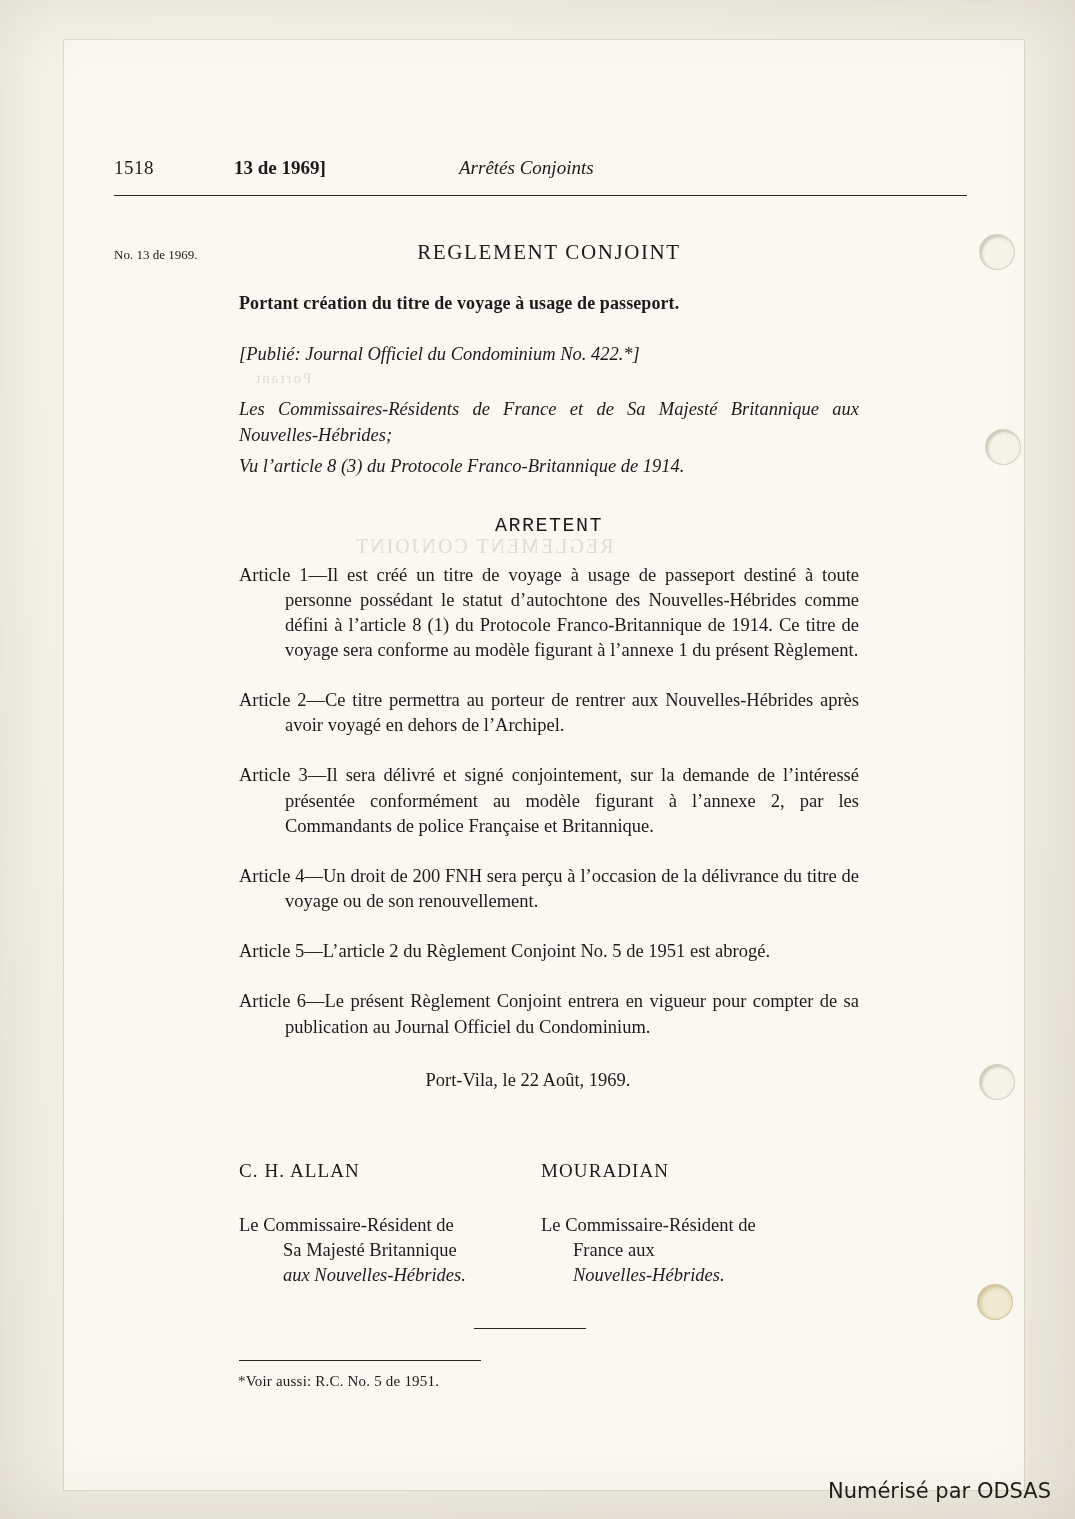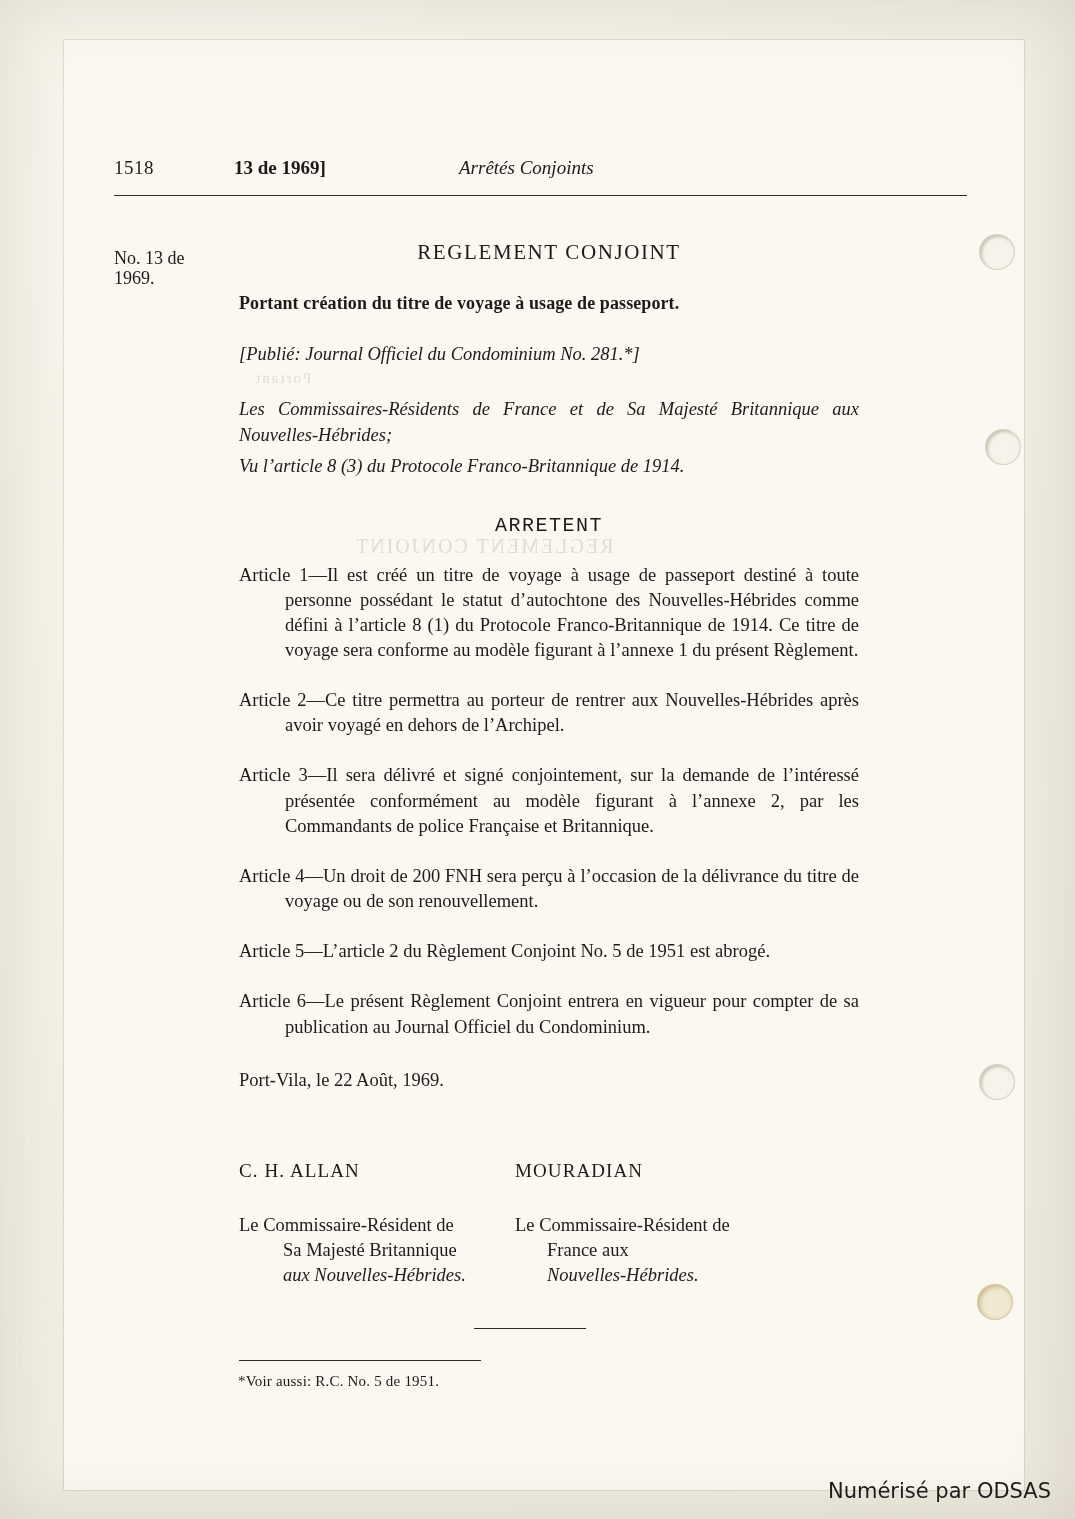--- a/index.html
+++ b/index.html
@@ -79,21 +79,21 @@
     width: 853px;
     border-top: 1.6px solid #2a2a2a;
   }
 
   
   .marginnote {
     position: absolute;
     left: 50px;
     top: 208px;
     width: 110px;
-    font-size: 18px;
+    font-size: 13px;
     line-height: 1.12;
   }
 
   
   .col {
     position: absolute;
     left: 175px;
     top: 200px;
     width: 620px;
   }
@@ -139,41 +139,41 @@
     font-size: 18.5px;
     line-height: 1.36;
     text-align: justify;
     margin: 8px 0 25px 0;
     padding-left: 46px;
     text-indent: -46px;
   }
   .article:last-of-type { margin-bottom: 0; }
   .place {
     font-size: 18.5px;
-    text-align: left;
+    text-align: center;
     margin: 30px 0 0 0;
     padding-right: 42px;
   }
 
   
   .sigs {
     position: absolute;
     left: 175px;
     top: 1085px;
     width: 620px;
   }
   .sig {
     position: absolute;
     top: 0;
     font-size: 18.5px;
     line-height: 1.34;
     margin-top: 33px;
   }
   .sig.left  { left: 0;   width: 290px; }
-  .sig.right { left: 276px; width: 300px; }
+  .sig.right { left: 302px; width: 300px; }
   .sig .name {
     letter-spacing: 1.1px;
     font-size: 19px;
     margin-bottom: 30px;
   }
   .sig .role .l1 { display: block; }
   .sig .role .l2 { display: block; padding-left: 44px; }
   .sig .role .l3 { display: block; padding-left: 44px; font-style: italic; }
   .sig.right .role .l2 { padding-left: 32px; }
   .sig.right .role .l3 { padding-left: 32px; }
@@ -254,21 +254,21 @@
         <span class="num">13 de 1969]</span>
         <span class="title">Arrêtés Conjoints</span>
       </div>
       <div class="rule"></div>
 
       <div class="marginnote">No. 13 de 1969.</div>
 
       <div class="col">
         <h1 class="doc-title">REGLEMENT CONJOINT</h1>
         <p class="subtitle">Portant création du titre de voyage à usage de passeport.</p>
-        <p class="published">[Publié: Journal Officiel du Condominium No. 281.*]</p>
+        <p class="published">[Publié: Journal Officiel du Condominium No. 422.*]</p>
         <p class="preamble">Les Commissaires-Résidents de France et de Sa Majesté Britannique aux Nouvelles-Hébrides;</p>
         <p class="preamble2">Vu l’article 8 (3) du Protocole Franco-Britannique de 1914.</p>
         <p class="arretent">ARRETENT</p>
 
         <p class="article">Article 1—Il est créé un titre de voyage à usage de passeport destiné à toute personne possédant le statut d’autochtone des Nouvelles-Hébrides comme défini à l’article 8 (1) du Protocole Franco-Britannique de 1914. Ce titre de voyage sera conforme au modèle figurant à l’annexe 1 du présent Règlement.</p>
         <p class="article">Article 2—Ce titre permettra au porteur de rentrer aux Nouvelles-Hébrides après avoir voyagé en dehors de l’Archipel.</p>
         <p class="article">Article 3—Il sera délivré et signé conjointement, sur la demande de l’intéressé présentée conformément au modèle figurant à l’annexe 2, par les Commandants de police Française et Britannique.</p>
         <p class="article">Article 4—Un droit de 200 FNH sera perçu à l’occasion de la délivrance du titre de voyage ou de son renouvellement.</p>
         <p class="article">Article 5—L’article 2 du Règlement Conjoint No. 5 de 1951 est abrogé.</p>
         <p class="article">Article 6—Le présent Règlement Conjoint entrera en vigueur pour compter de sa publication au Journal Officiel du Condominium.</p>

